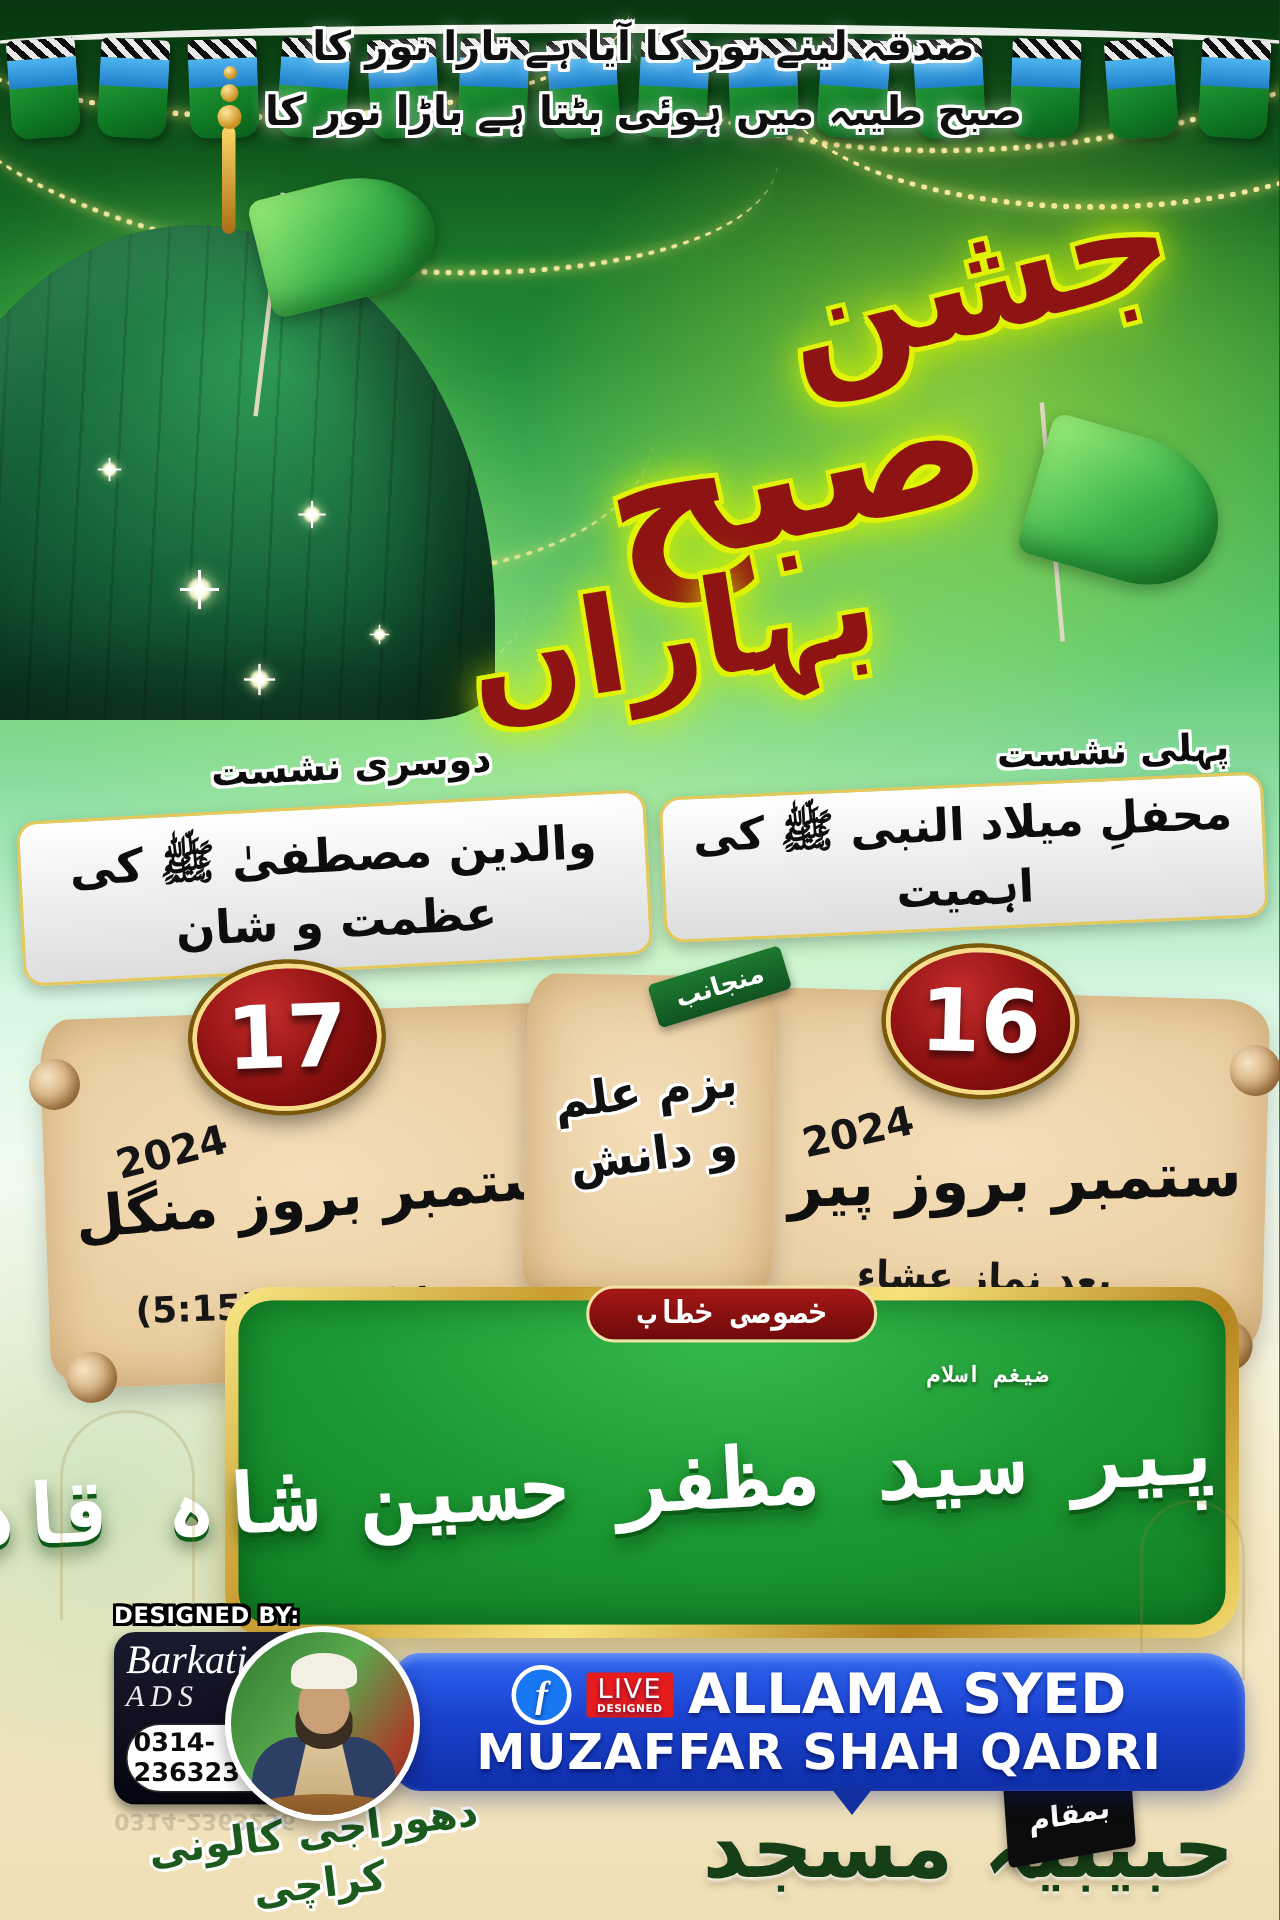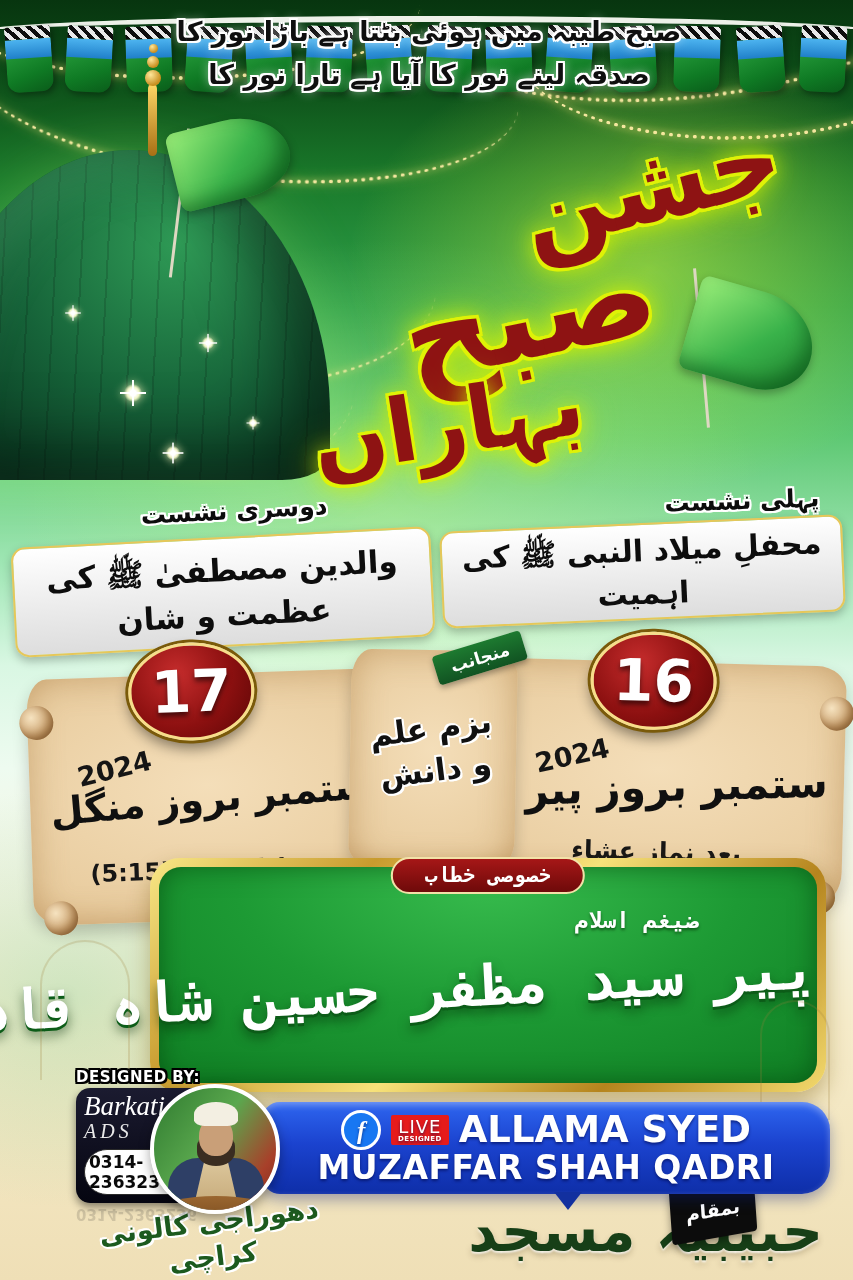--- a/index.html
+++ b/index.html
@@ -132,21 +132,21 @@
   
   .gb-outer{ left:150px; top:858px; width:676px; height:234px; border-radius:30px; padding:9px;
     background:linear-gradient(135deg,#f9e887 0%,#c89b2e 25%,#f7e27a 50%,#b5841d 75%,#f3da6e 100%);
     box-shadow:0 10px 22px rgba(120,90,10,.4);font-family:Liberation Mono, monospace; }
   .gb-inner{ position:relative; height:100%; border-radius:22px;
     background:radial-gradient(85% 130% at 50% 8%, #37bb4d 0%, #1d9a34 45%, #0d7a21 100%);
     box-shadow:inset 0 0 26px rgba(0,60,10,.55); }
   .gb-pill{ top:-10px; left:50%; transform:translateX(-50%);
     background:linear-gradient(180deg,#a61717,#6e0a0a); color:#fff; padding:4px 32px;
     border-radius:999px; border:2px solid #f2e2a8; font-size:21px; font-weight:bold; white-space:nowrap; }
-  .gb-hon{ right:118px; top:40px; color:#fff; font-size:23px; font-weight:bold;
+  .gb-hon{ right:118px; top:40px; color:#fff; font-size:15px; font-weight:bold;
     text-shadow:0 2px 3px rgba(0,40,0,.6);margin-left:28px; }
   .gb-name{ left:0; right:0; top:86px; text-align:center; color:#fff;
     font-size:56px; font-weight:bold; transform:rotate(-3deg); white-space:nowrap;
     text-shadow:0 3px 0 #0c5c18, 0 7px 12px rgba(0,40,5,.55); }
 
   
   .designer{ left:28px; top:1068px; width:156px; z-index:6;margin-left:48px; }
   .d-label{ font-size:15px; font-weight:bold; color:#fff; letter-spacing:.5px;
     text-shadow:-2px 0 #000,2px 0 #000,0 -2px #000,0 2px #000,-2px -2px #000,2px 2px #000,-2px 2px #000,2px -2px #000; }
   .d-box{ margin-top:2px; background:linear-gradient(180deg,#1b1b30,#050510);
@@ -226,22 +226,22 @@
   <div class="abs bflag" style="left:366px;transform:rotate(-4deg)"></div>
   <div class="abs bflag" style="left:426px;transform:rotate(3deg)"></div>
   <div class="abs bflag" style="left:486px;transform:rotate(-2deg)"></div>
   <div class="abs bflag" style="left:546px;transform:rotate(4deg)"></div>
   <div class="abs bflag" style="left:610px;transform:rotate(-3deg)"></div>
   <div class="abs bflag" style="left:674px;transform:rotate(2deg)"></div>
   <div class="abs bflag" style="left:738px;transform:rotate(-4deg)"></div>
   <div class="abs bflag" style="left:800px;transform:rotate(3deg)"></div>
 
   <div class="abs couplet rtl">
+    <div>صدقہ لینے نور کا آیا ہے تارا نور کا</div>
     <div>صبح طیبہ میں ہوئی بٹتا ہے باڑا نور کا</div>
-    <div>صدقہ لینے نور کا آیا ہے تارا نور کا</div>
   </div>
 
   <div class="abs dome"></div>
   <div class="abs finial-pole"></div>
   <div class="abs fin-ball fb1"></div>
   <div class="abs fin-ball fb2"></div>
   <div class="abs fin-ball fb3"></div>
   <div class="abs sparkle" style="left:120px;top:380px"></div>
   <div class="abs sparkle" style="left:195px;top:330px;transform:scale(.7)"></div>
   <div class="abs sparkle" style="left:60px;top:300px;transform:scale(.6)"></div>

